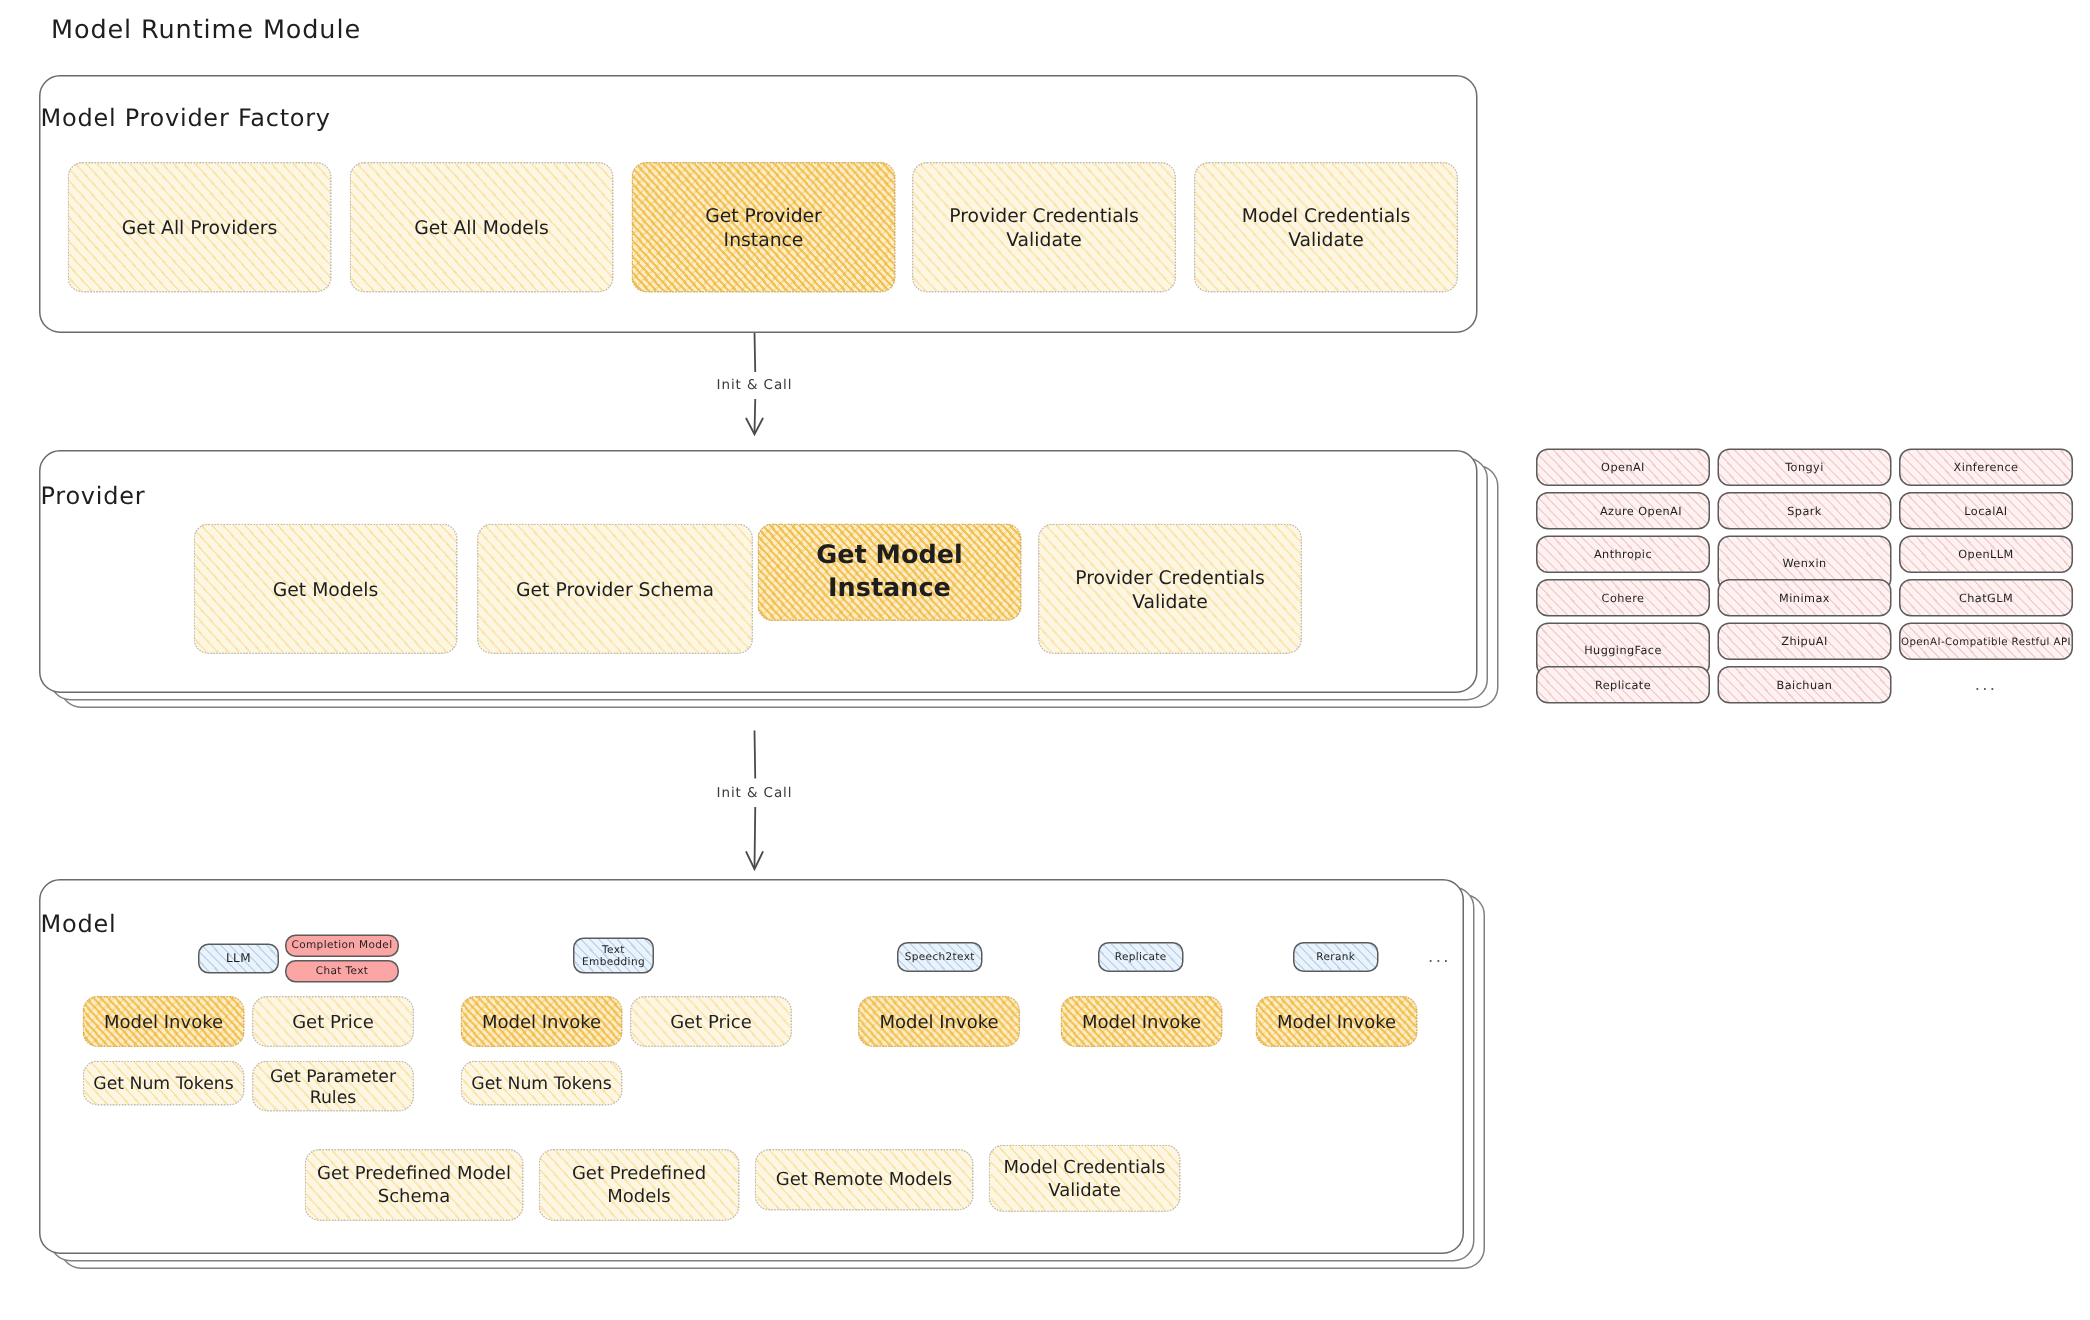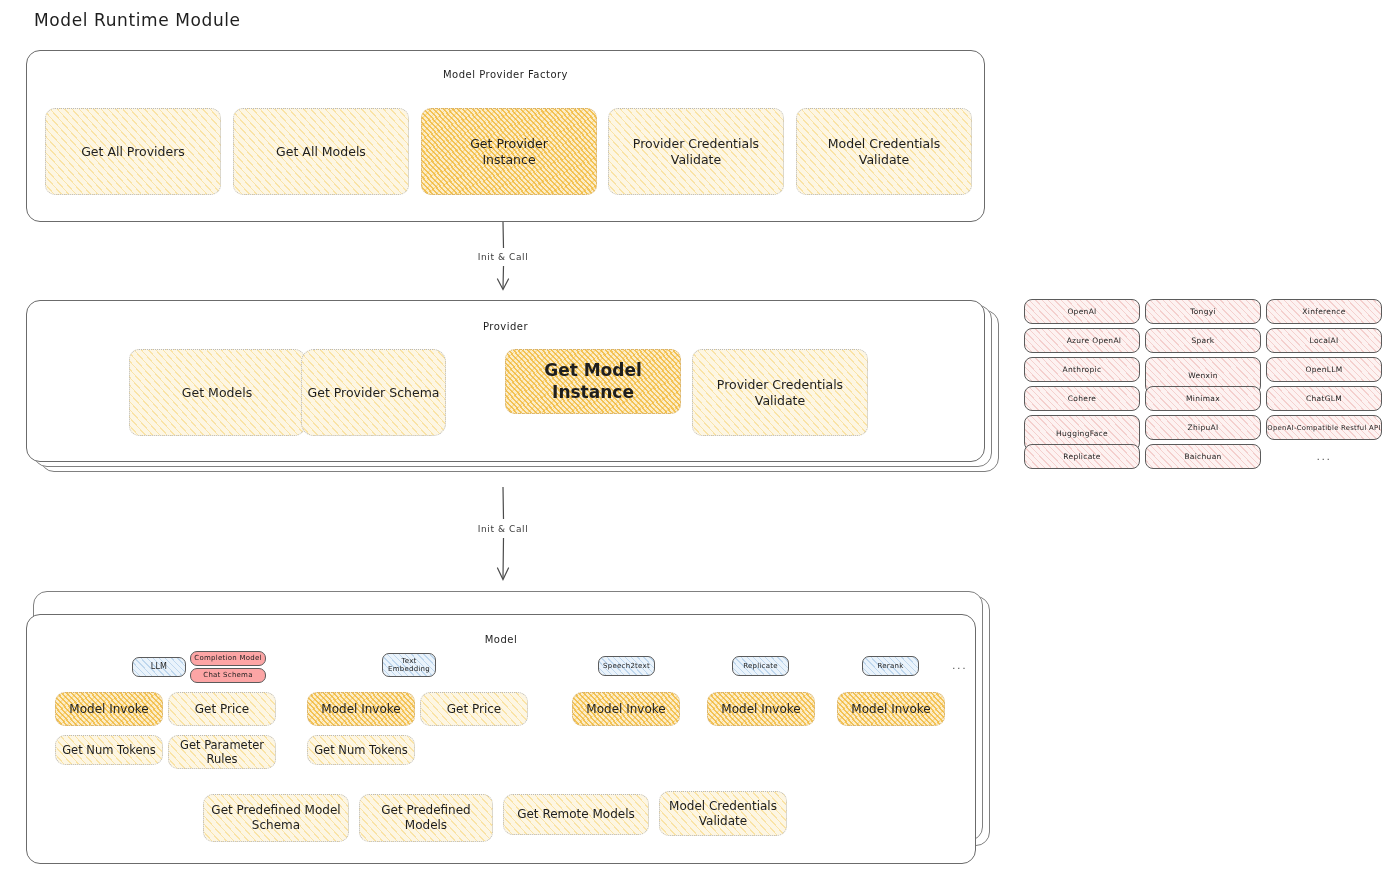--- a/index.html
+++ b/index.html
@@ -40,22 +40,21 @@
     position: absolute;
     background: #ffffff;
     border: 1.1px solid #808080;
     border-radius: 14px;
     box-sizing: border-box;
   }
   .panel-title {
     position: absolute;
     left: 0;
     right: 0;
-    text-align: center;
-    font-size: 10px;
+    font-size: 16px;
     letter-spacing: .5px;
     color: #1e1e1e;
   }
 
   
   .hbox {
     position: absolute;
     box-sizing: border-box;
     border-radius: 10px;
     display: flex;
@@ -200,21 +199,21 @@
 </div>
 <div class="arrow-label" style="left:503px; top:252px;">Init &amp; Call</div>
 
 <div class="panel-shadow" style="left:40px; top:310px; width:959px; height:162px;"></div>
 <div class="panel-shadow" style="left:33px; top:305px; width:959px; height:162px;"></div>
 <div class="panel" style="left:26px; top:300px; width:959px; height:162px;">
   <div class="panel-title" style="top:20px;">Provider</div>
 
   <div class="hbox yellow" style="left:102px; top:48px; width:176px; height:87px; font-size:12.5px;">Get Models</div>
 
-  <div class="hbox yellow" style="left:274px; top:48px; width:145px; height:87px; font-size:12.5px;border-radius:13px;">Get Provider Schema</div>
+  <div class="hbox yellow" style="left:291px; top:48px; width:184px; height:87px; font-size:12.5px;">Get Provider Schema</div>
 
   <div class="hbox orange" style="left:478px; top:48px; width:176px; height:65px; font-size:17px;font-weight:bold;">Get Model Instance</div>
 
   <div class="hbox yellow" style="left:665px; top:48px; width:176px; height:87px; font-size:12.5px; white-space:pre-line;">Provider Credentials
 Validate</div>
 </div>
 
 <div style="position:absolute; left:1024px; top:299px; width:358px; height:180px;">
 
   <div class="chip" style="left:0px; top:0px; width:116px; height:25px;">OpenAI</div>
@@ -242,27 +241,27 @@
 <div class="arrow-wrap" style="left:0; top:0; width:1393px; height:880px; pointer-events:none;">
   <svg width="1393" height="880" style="position:absolute;left:0;top:0;">
     <path d="M503,487 L503.5,519 M503.5,538 L503,578" stroke="#4a4a4a" stroke-width="1.2" fill="none"></path>
     <path d="M497.5,568 L503,579.5 L508.5,568" stroke="#4a4a4a" stroke-width="1.2" fill="none" stroke-linecap="round"></path>
   </svg>
 </div>
 <div class="arrow-label" style="left:503px; top:524px;">Init &amp; Call</div>
 
 <div class="panel-shadow" style="left:40px; top:596px; width:950px; height:250px;"></div>
 <div class="panel-shadow" style="left:33px; top:591px; width:950px; height:250px;"></div>
-<div class="panel" style="left:26px; top:614px; width:950px; height:250px;">
+<div class="panel" style="left:26px; top:586px; width:950px; height:250px;">
 
   <div class="panel-title" style="top:19px;">Model</div>
 
   <div class="badge blue" style="left:105px; top:42px; width:54px; height:20px; font-size:8px;">LLM</div>
   <div class="badge plain" style="left:163px; top:36px; width:76px; height:15px;">Completion Model</div>
-  <div class="badge plain" style="left:163px; top:53px; width:76px; height:15px;">Chat Schema</div>
+  <div class="badge plain" style="left:163px; top:53px; width:76px; height:15px;">Chat Text</div>
 
   <div class="hbox orange" style="left:28px; top:77px; width:108px; height:34px; font-size:12px;">Model Invoke</div>
   <div class="hbox yellow" style="left:141px; top:77px; width:108px; height:34px; font-size:12px;">Get Price</div>
   <div class="hbox yellow" style="left:28px; top:120px; width:108px; height:30px; font-size:11.5px;">Get Num Tokens</div>
   <div class="hbox yellow" style="left:141px; top:120px; width:108px; height:34px; font-size:11.5px; white-space:pre-line;">Get Parameter
 Rules</div>
 
   <div class="badge blue" style="left:355px; top:38px; width:54px; height:24px; font-size:7px;">Text
 Embedding</div>
 

